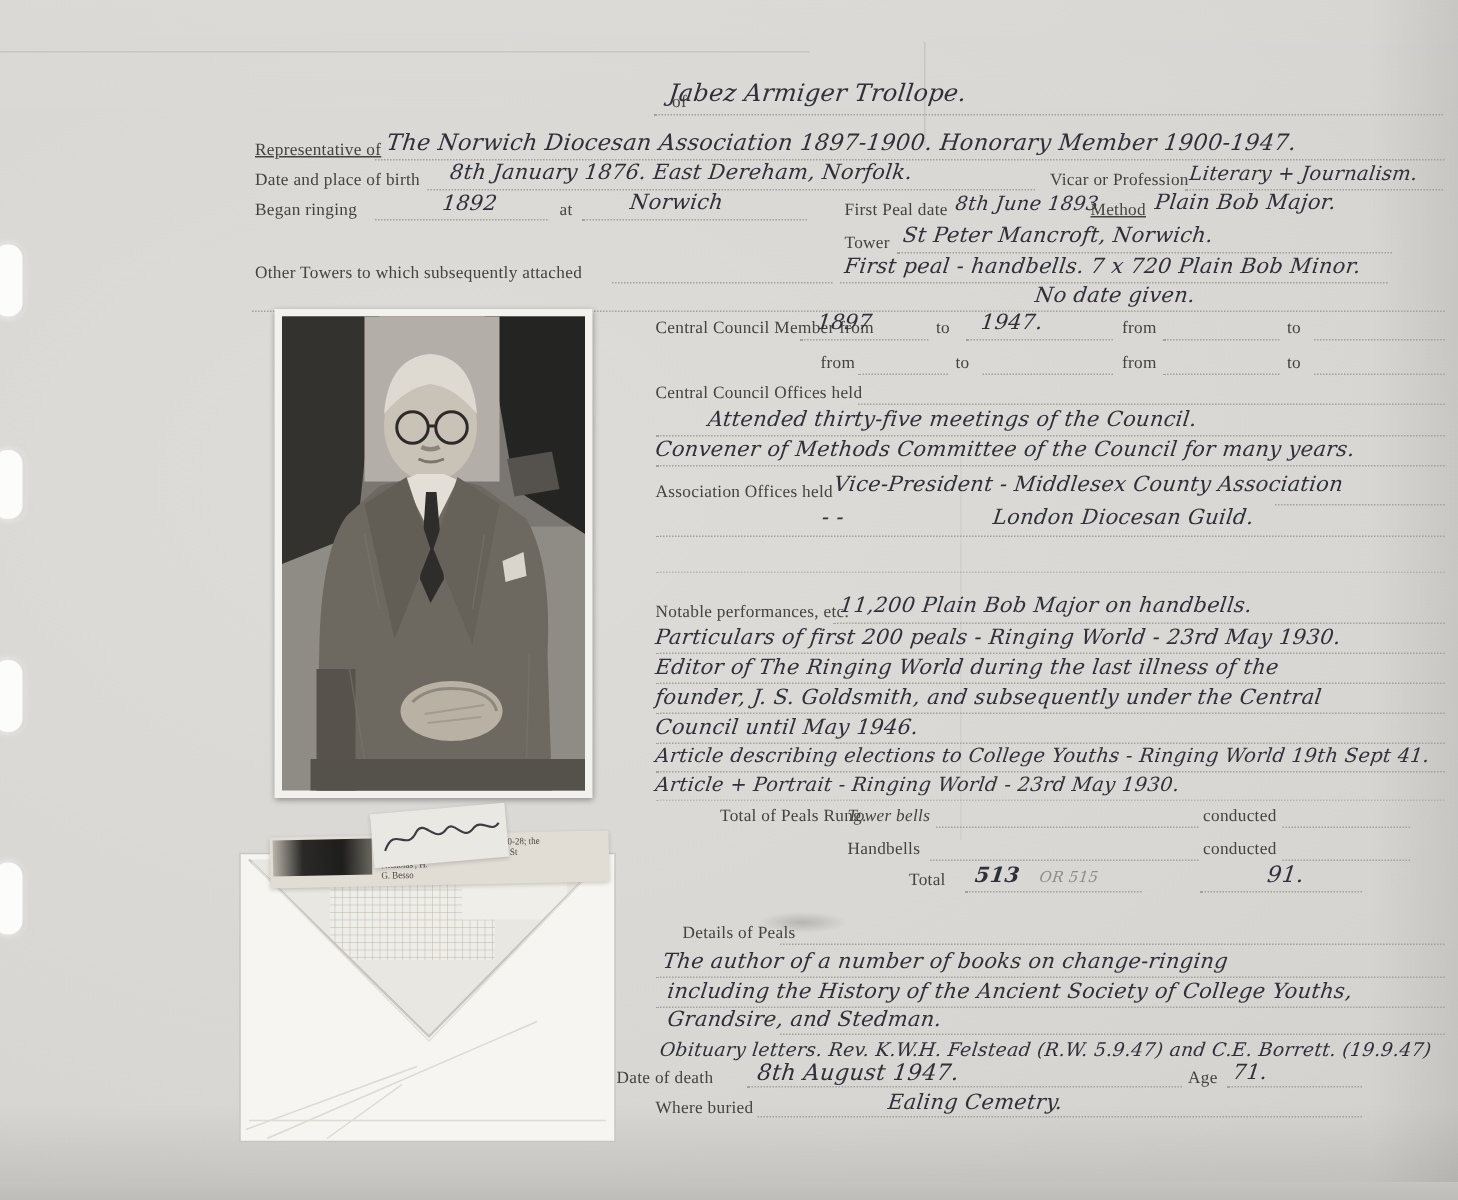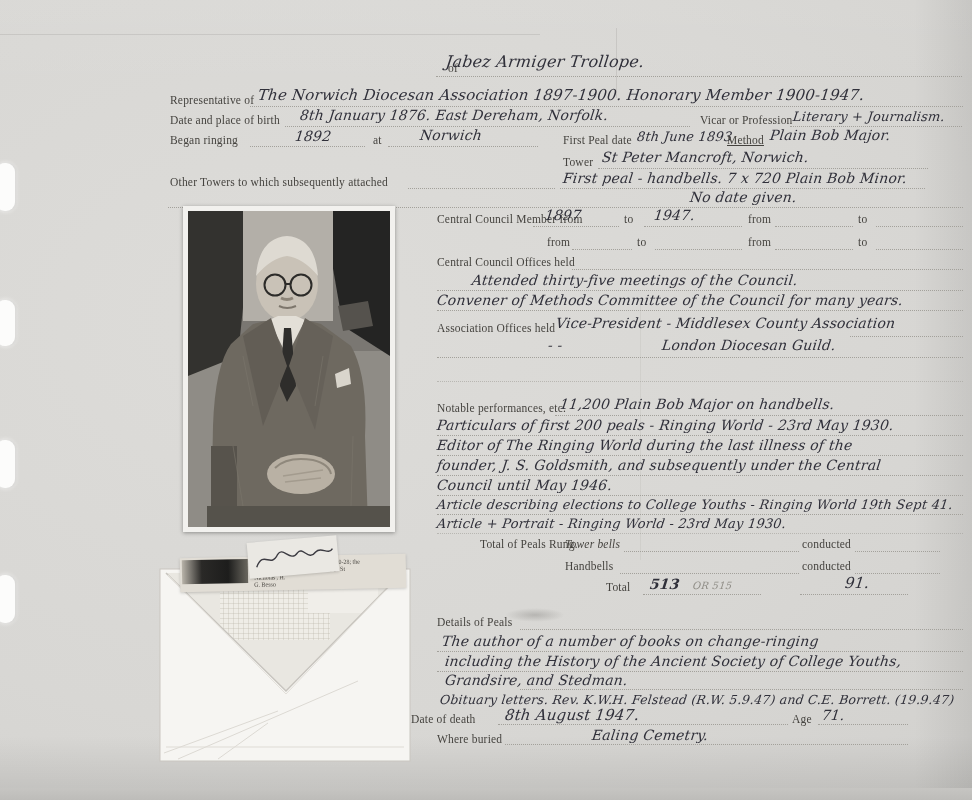--- a/index.html
+++ b/index.html
@@ -33,21 +33,21 @@
   <div class="hole" style="top:440px;height:48px;"></div>
   <div class="hole" style="top:575px;height:48px;"></div>
   <div class="crease" style="left:0;top:34px;width:540px;height:1px;"></div>
   <div class="crease" style="left:616px;top:28px;width:1px;height:70px;"></div>
   <div class="crease" style="left:640px;top:300px;width:1px;height:260px;opacity:.5;"></div>
 
   <div class="lbl" style="left:448px;top:62px;">of</div>
   <div class="hw h16" style="left:446px;top:52px;">Jabez Armiger Trollope.</div>
   <div class="dots" style="left:436px;top:76px;width:526px;"></div>
 
-  <div class="lbl" style="left:170px;top:94px;">Representative of</div>
+  <div class="lbl" style="left:170px;top:94px;text-decoration:underline;">Representative of</div>
   <div class="hw h15" style="left:258px;top:86px;">The Norwich Diocesan Association 1897-1900.  Honorary Member 1900-1947.</div>
   <div class="dots" style="left:250px;top:106px;width:713px;"></div>
 
   <div class="lbl" style="left:170px;top:114px;">Date and place of birth</div>
   <div class="hw h14" style="left:300px;top:107px;">8th January 1876.  East Dereham, Norfolk.</div>
   <div class="lbl" style="left:700px;top:114px;">Vicar or Profession</div>
   <div class="hw h13" style="left:793px;top:109px;">Literary + Journalism.</div>
   <div class="dots" style="left:285px;top:126px;width:405px;"></div>
   <div class="dots" style="left:790px;top:126px;width:172px;"></div>
 
@@ -168,21 +168,21 @@
   <div class="dots" style="left:620px;top:573px;width:179px;"></div>
   <div class="lbl" style="left:802px;top:560px;">conducted</div>
   <div class="dots" style="left:855px;top:573px;width:85px;"></div>
   <div class="lbl" style="left:606px;top:581px;">Total</div>
   <div class="hw h14" style="left:650px;top:576px;font-weight:bold;">513</div>
   <div class="hw pencil" style="left:693px;top:580px;">OR 515</div>
   <div class="dots" style="left:643px;top:594px;width:118px;"></div>
   <div class="hw h15" style="left:845px;top:574px;">91.</div>
   <div class="dots" style="left:800px;top:594px;width:108px;"></div>
 
-  <div class="lbl" style="left:437px;top:616px;">Details of Peals</div>
+  <div class="lbl" style="left:455px;top:616px;">Details of Peals</div>
   <div class="smudge" style="left:505px;top:608px;width:60px;height:14px;"></div>
   <div class="dots" style="left:520px;top:629px;width:443px;"></div>
   <div class="hw h14" style="left:442px;top:633px;">The author of a number of books on change-ringing</div>
   <div class="dots" style="left:437px;top:651px;width:526px;"></div>
   <div class="hw h14" style="left:445px;top:653px;">including the History of the Ancient Society of College Youths,</div>
   <div class="dots" style="left:437px;top:671px;width:526px;"></div>
   <div class="hw h14" style="left:445px;top:672px;">Grandsire, and Stedman.</div>
   <div class="dots" style="left:520px;top:689px;width:443px;"></div>
   <div class="hw h12" style="left:440px;top:692px;">Obituary letters. Rev. K.W.H. Felstead (R.W. 5.9.47) and C.E. Borrett. (19.9.47)</div>
 

